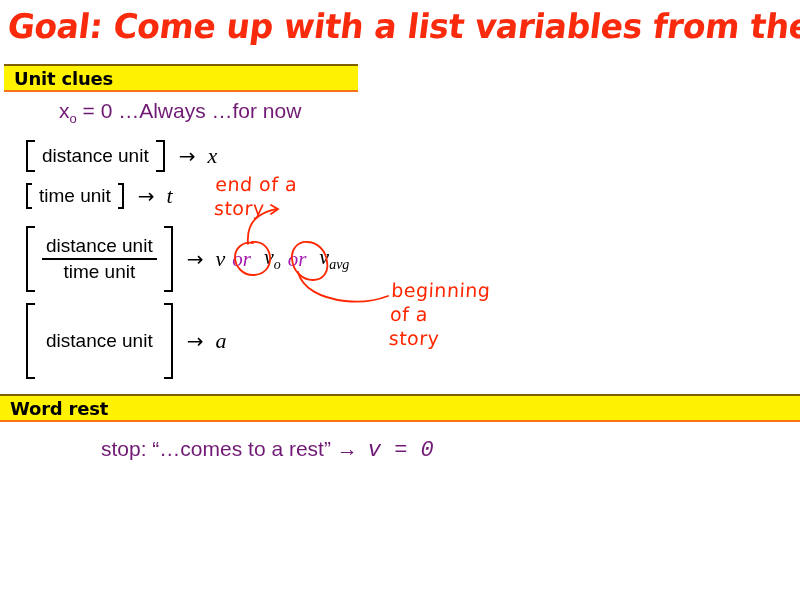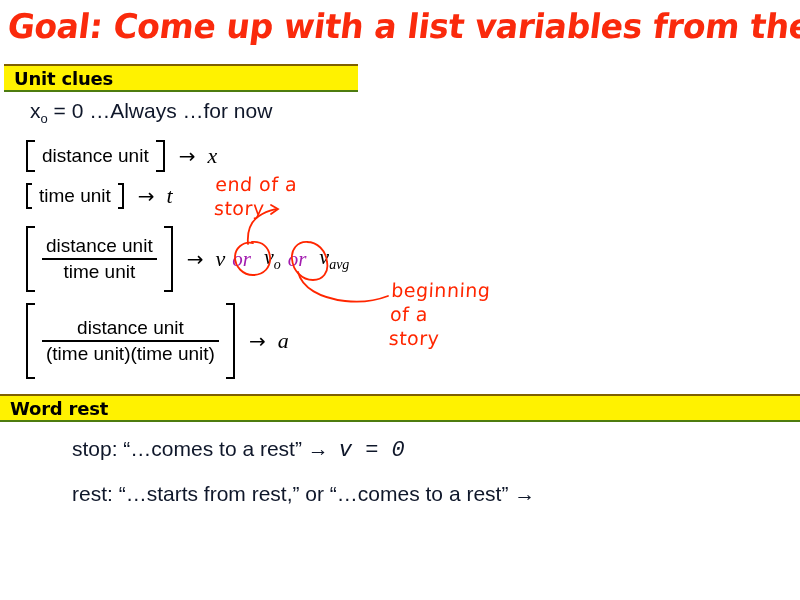--- a/index.html
+++ b/index.html
@@ -36,40 +36,41 @@
     transform: skewX(-7deg) scaleX(0.97);
     transform-origin: left center;
     white-space: nowrap;
   }
 
   
   .bar {
     position: absolute;
     background: #FFF200;
     border-top: 2px solid #7F6000;
-    border-bottom: 2px solid #4d7c0f;
+    border-bottom: 2px solid #f97316;
     box-sizing: border-box;
     display: flex;
     align-items: center;
     font-family: "DejaVu Sans", sans-serif;
     font-weight: bold;
     font-size: 18px;
     color: #000000;
   }
   .bar span { padding-left: 10px; letter-spacing: -0.2px; }
 
   #bar-unit  { left: 4px;  top: 64px;  width: 354px; height: 28px; }
   #bar-word  { left: 0px;  top: 394px; width: 800px; height: 28px; }
 
   
   .txt {
     position: absolute;
     font-family: "Liberation Sans", sans-serif;
-    color: #0f172a;
+    color: #701a75;
     white-space: nowrap;
+    margin-left: 29px;
   }
 
   
   #line-x0 {
     left: 30px;
     top: 99px;
     font-size: 21px;
   }
   #line-x0 sub { font-size: 13px; }
 
@@ -225,21 +226,20 @@
     <span class="var" id="res-v0"><span>v</span><sub>o</sub></span>
     <span class="orw">or</span>
     <span class="var" id="res-vavg"><span>v</span><sub>avg</sub></span>
   </div>
 
   <div class="expr" id="expr-acc">
     <span class="brk"></span>
     <span class="brk-body">
       <span class="frac">
         <div class="num">distance unit</div>
-        <div class="den">(time unit)(time unit)</div>
       </span>
     </span>
     <span class="brk right"></span>
     <span class="to">→</span>
     <span class="var">a</span>
   </div>
 
   <div class="hand" id="hand-end">end of a
 story</div>
 
@@ -258,15 +258,14 @@
 
     <path d="M 298 272 C 302 288 320 298 345 301 C 362 303 375 301 388 296" fill="none" stroke="#FF2600" stroke-width="1.8" stroke-linecap="round"></path>
   </svg>
 
   <div class="bar" id="bar-word">
     <span>Word rest</span>
   </div>
 
   <div class="txt" id="line-stop"><span>stop: “…comes to a rest” →</span><span class="eq">v = 0</span></div>
 
-  <div class="txt" id="line-rest"><span>rest: “…starts from rest,” or “…comes to a rest” →</span><span class="eq"></span></div>
 
 </div>
 
 </body></html>

